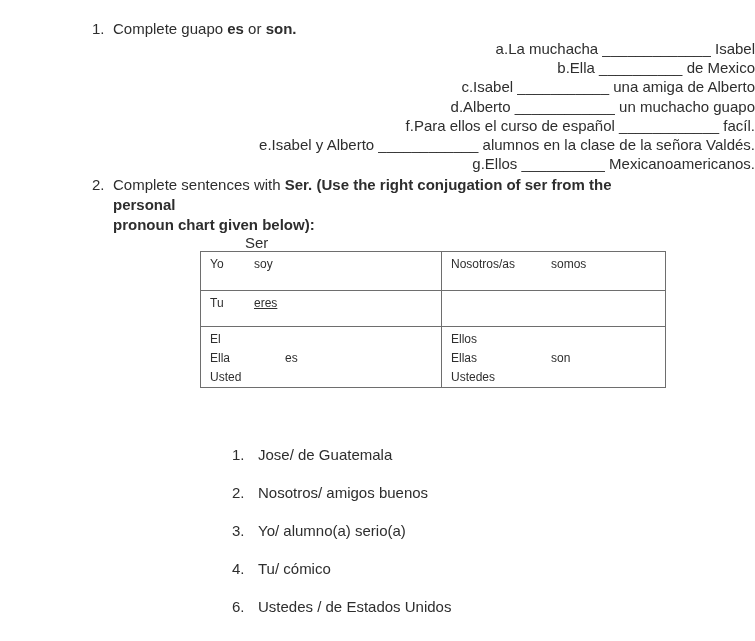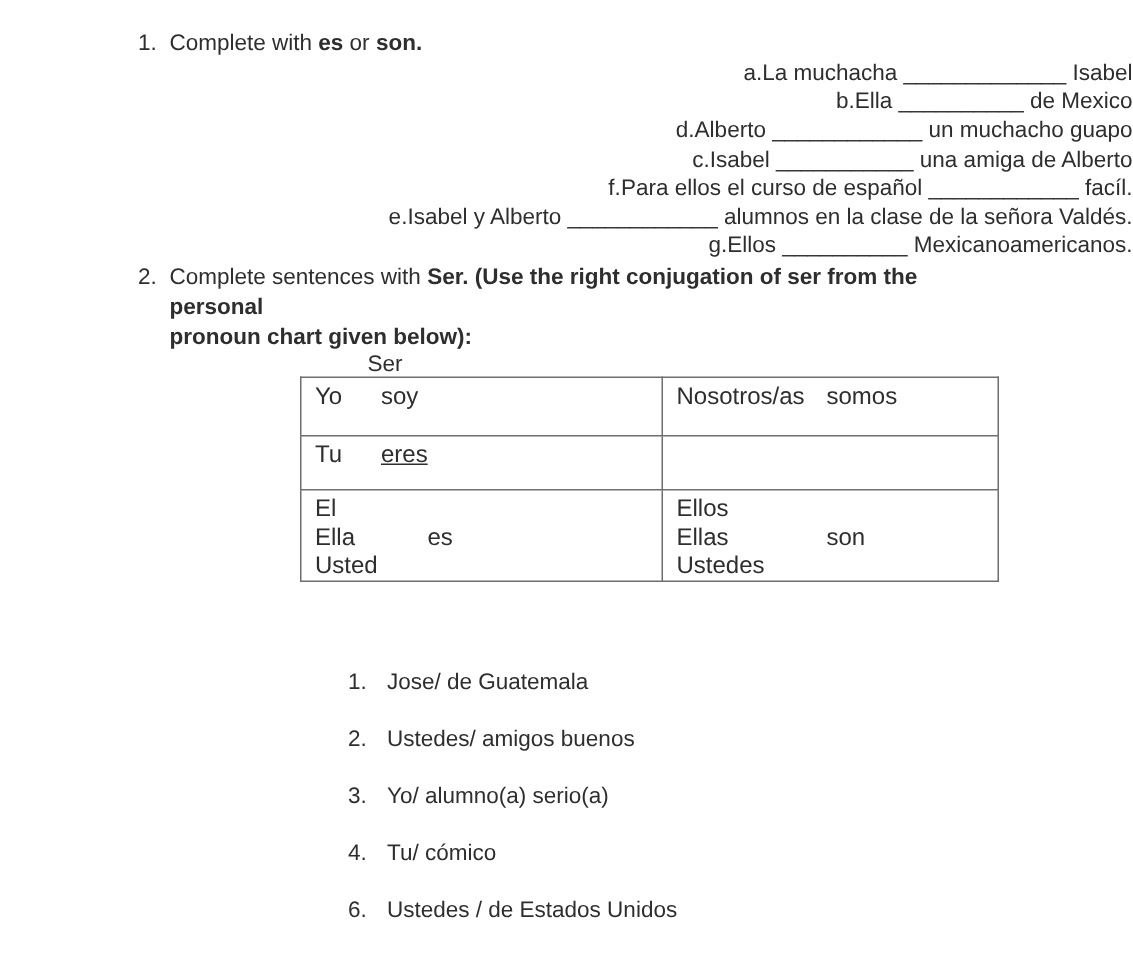--- a/index.html
+++ b/index.html
@@ -60,21 +60,21 @@
   .conj-table {
     margin-left: 200px;
     border-collapse: collapse;
     table-layout: fixed;
     width: 466px;
   }
   .conj-table td {
     border: 1px solid #6e6e6e;
     vertical-align: top;
     padding: 3px 0 0 9px;
-    font-size: 16px;
+    font-size: 12px;
     line-height: 19px;
   }
   .conj-table td.c1 { width: 231px; }
   .conj-table tr.r1 td { height: 35px; }
   .conj-table tr.r2 td { height: 32px; text-decoration: underline; }
   .conj-table tr.r3 td { height: 55px; }
   .cell-line { white-space: nowrap; }
   .pron { display: inline-block; }
   .pron.w44  { width: 44px; }
   .pron.w75  { width: 75px; }
@@ -94,28 +94,28 @@
     display: inline-block;
     width: 26px;
   }
 </style>
 </head>
 <body>
 
 <div class="doc">
 
   <div class="ex-head">
-    <span class="marker">1.</span><span class="head-text"><span>Complete with </span><b>es</b><span> or </span><b>son.</b></span>
+    <span class="marker">1.</span><span class="head-text"><span>Complete guapo </span><b>es</b><span> or </span><b>son.</b></span>
   </div>
 
   <div>
     <div class="sub-item"><span class="letter">a.</span><span>La muchacha _____________ Isabel</span></div>
     <div class="sub-item"><span class="letter">b.</span><span>Ella __________ de Mexico</span></div>
+    <div class="sub-item"><span class="letter">c.</span><span>Isabel ___________ una amiga de Alberto</span></div>
     <div class="sub-item"><span class="letter">d.</span><span>Alberto ____________ un muchacho guapo</span></div>
-    <div class="sub-item"><span class="letter">c.</span><span>Isabel ___________ una amiga de Alberto</span></div>
     <div class="sub-item"><span class="letter">f.</span><span>Para ellos el curso de español ____________ facíl.</span></div>
     <div class="sub-item"><span class="letter">e.</span><span>Isabel y Alberto ____________ alumnos en la clase de la señora Valdés.</span></div>
     <div class="sub-item"><span class="letter">g.</span><span>Ellos __________ Mexicanoamericanos.</span></div>
   </div>
 
   <div class="ex-head ex2">
     <span class="marker">2.</span><span class="head-text"><span>Complete sentences with </span><b>Ser. (Use the right conjugation of ser from the personal</b><br><b>pronoun chart given below):</b></span>
   </div>
 
   <div class="ser-label">Ser</div>
@@ -148,19 +148,19 @@
         <div class="cell-line"><span class="pron w100">Ellos</span><span></span></div>
         <div class="cell-line"><span class="pron w100">Ellas</span><span>son</span></div>
         <div class="cell-line"><span class="pron w100">Ustedes</span><span></span></div>
       </td>
     </tr>
   </tbody>
     </table>
 
   <div class="prompts">
     <div class="prompt"><span class="num">1.</span><span>Jose/ de Guatemala</span></div>
-    <div class="prompt"><span class="num">2.</span><span>Ustedes/ amigos buenos</span></div>
+    <div class="prompt"><span class="num">2.</span><span>Nosotros/ amigos buenos</span></div>
     <div class="prompt"><span class="num">3.</span><span>Yo/ alumno(a) serio(a)</span></div>
     <div class="prompt"><span class="num">4.</span><span>Tu/ cómico</span></div>
     <div class="prompt"><span class="num">6.</span><span>Ustedes / de Estados Unidos</span></div>
   </div>
 
 </div>
 
 </body></html>

